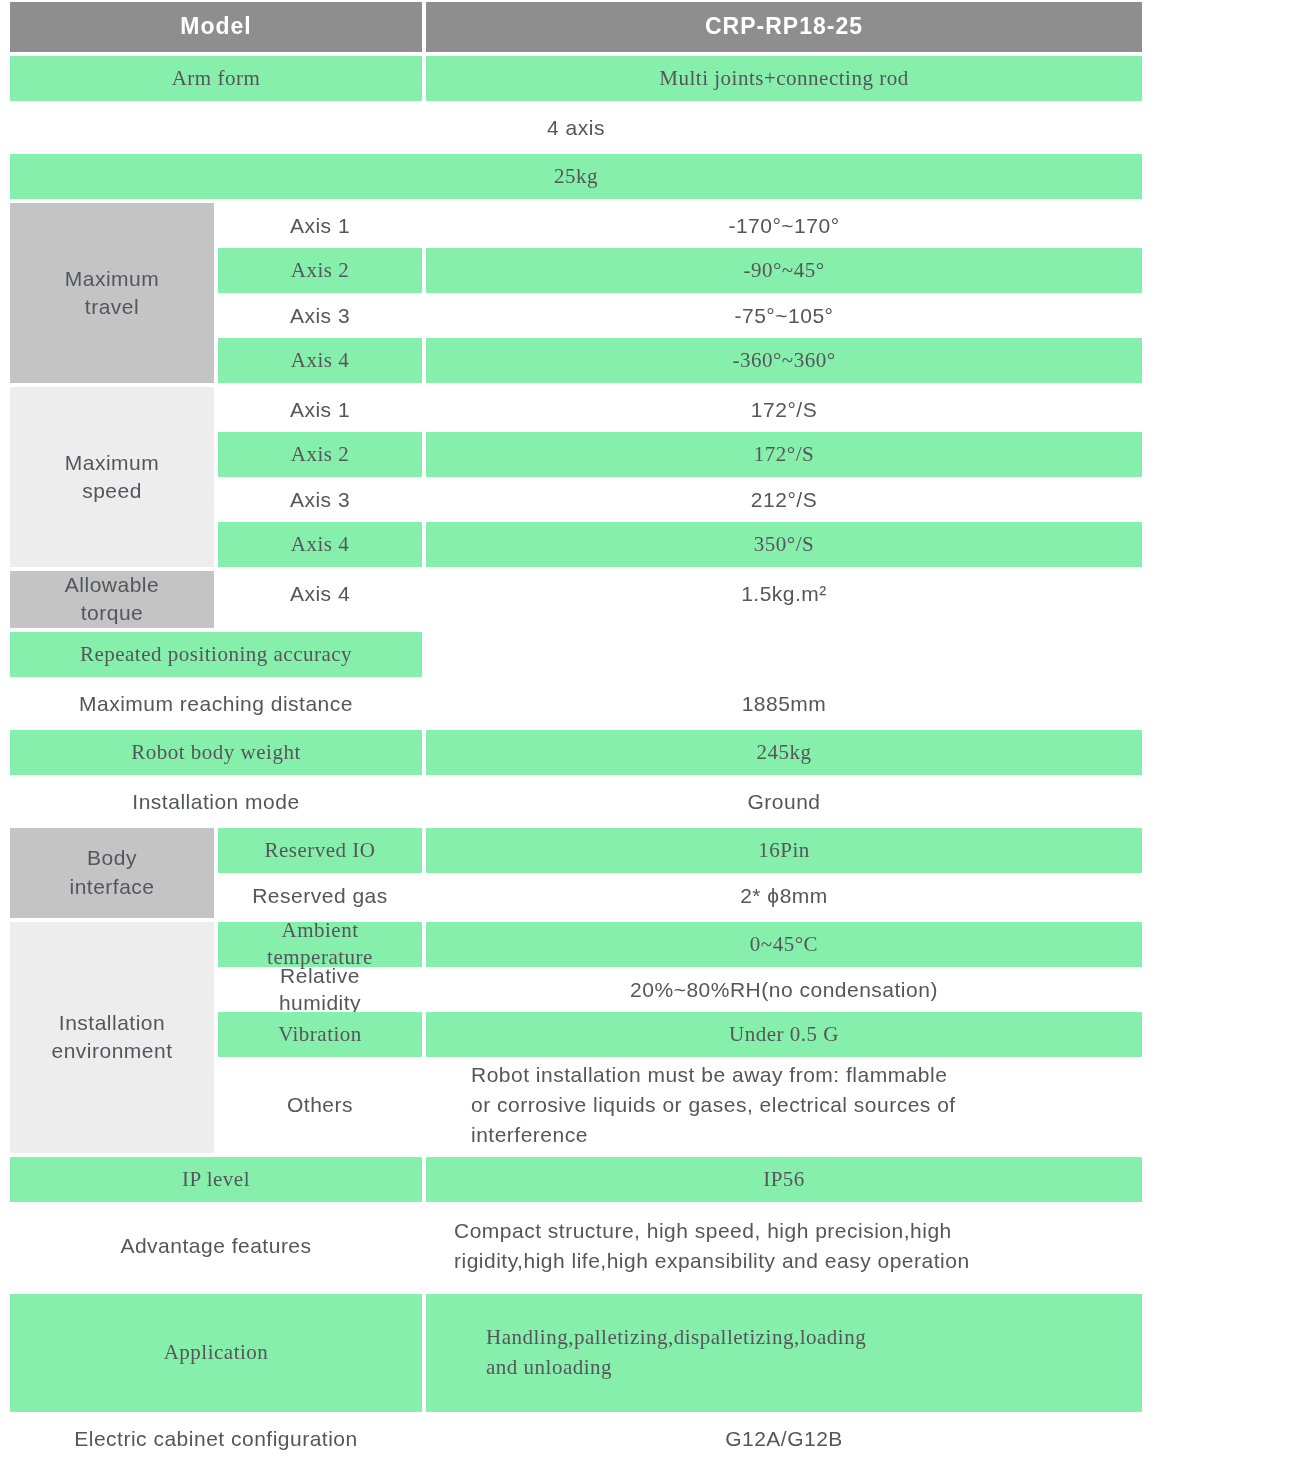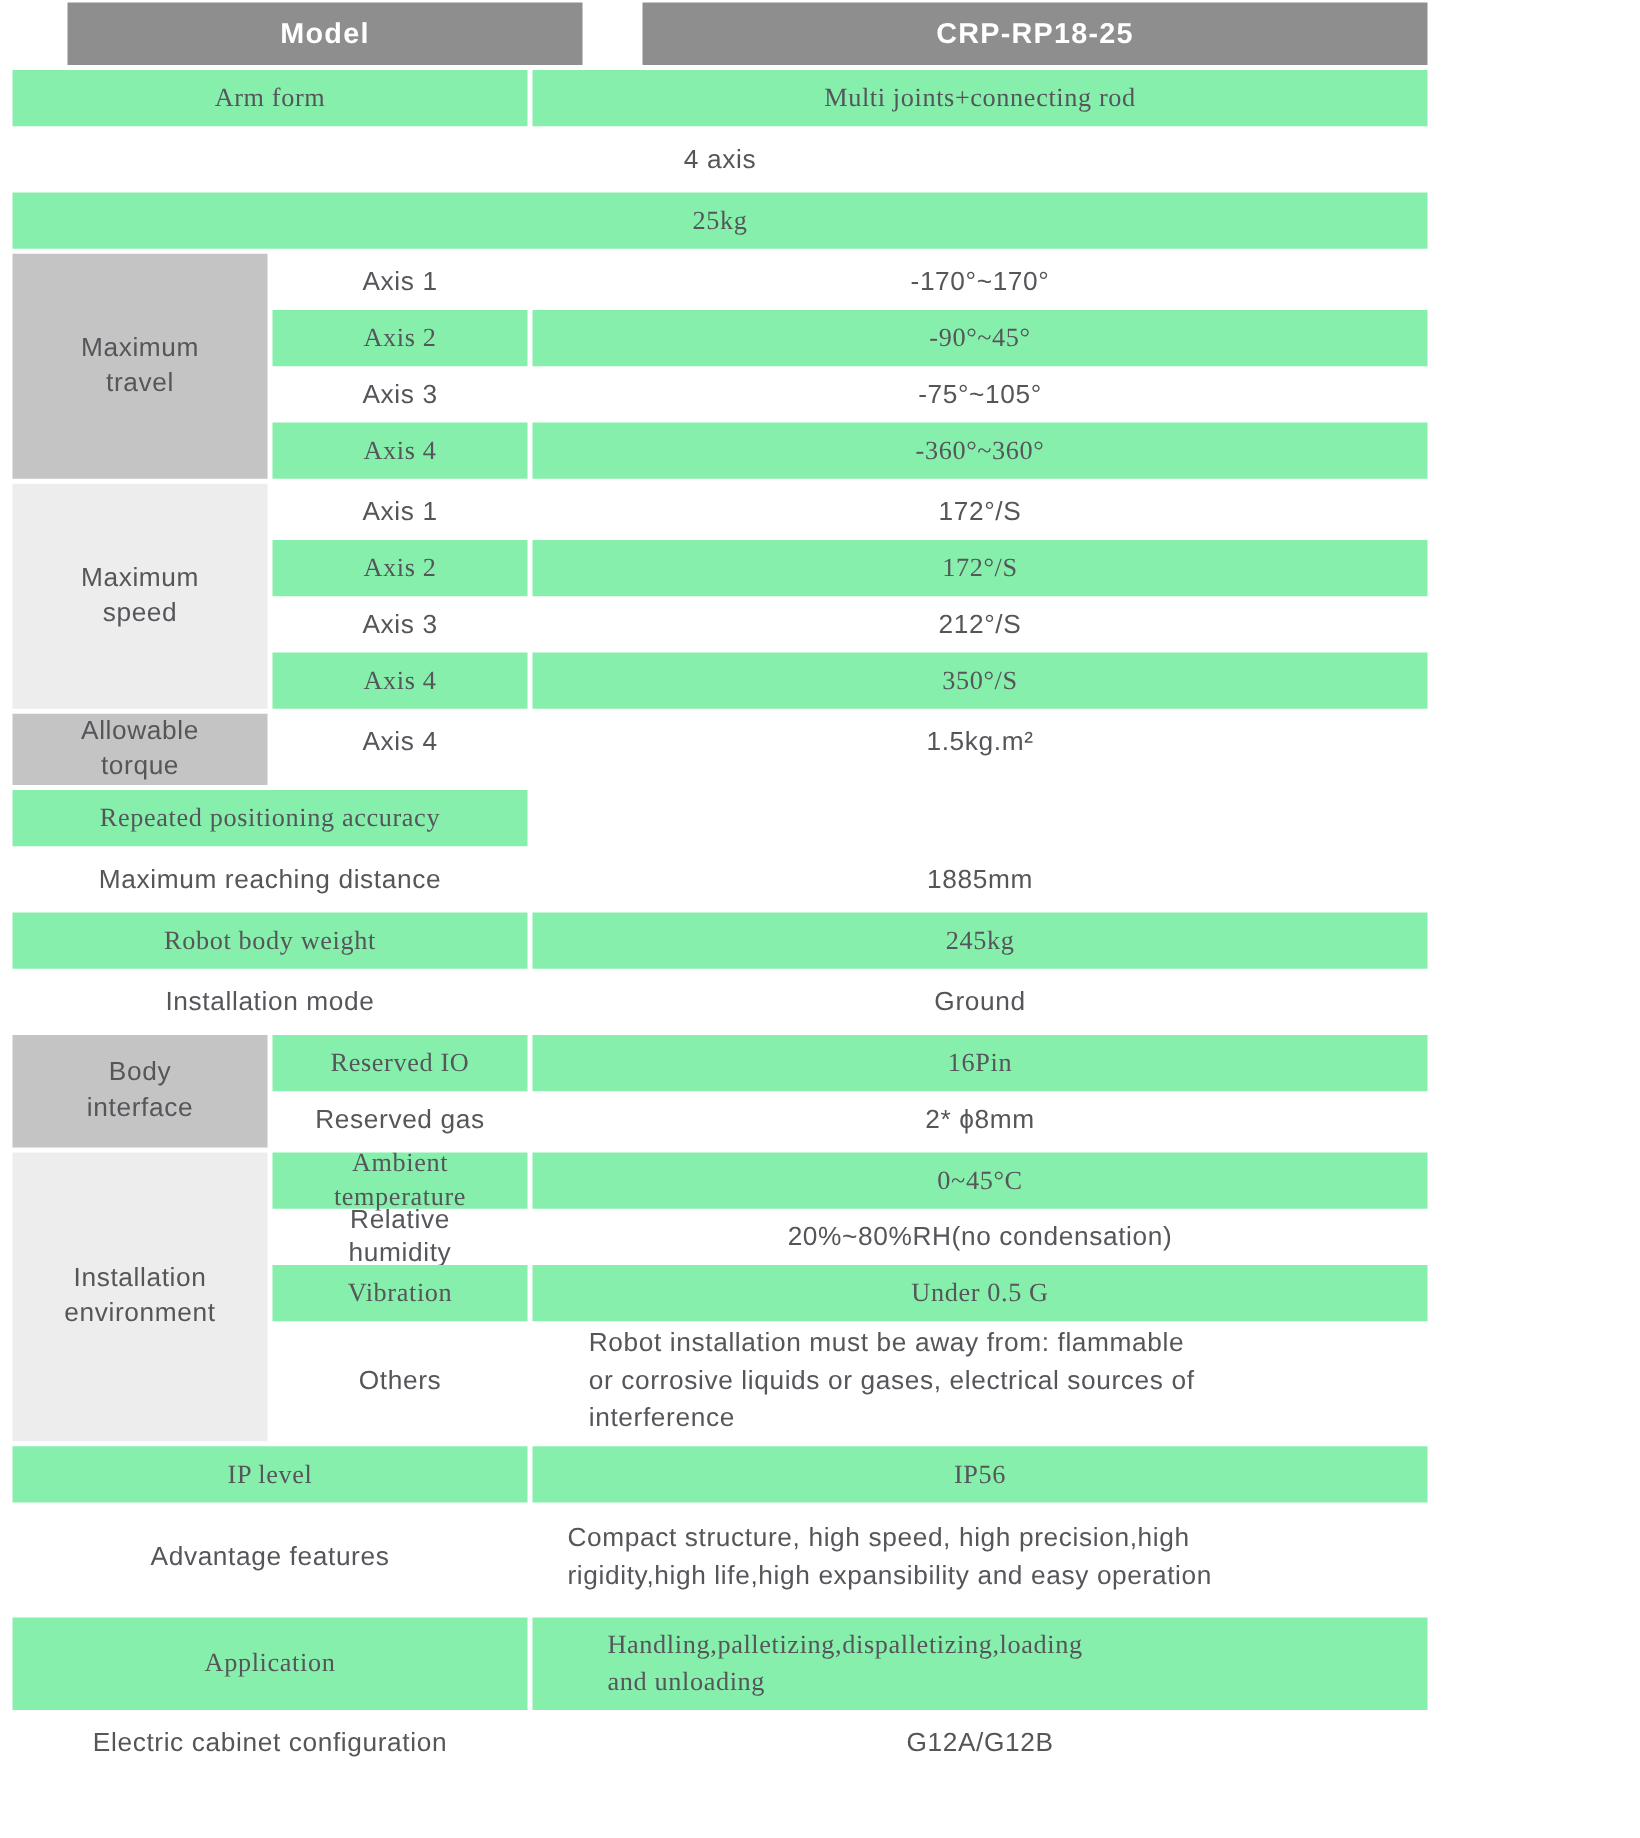--- a/index.html
+++ b/index.html
@@ -27,31 +27,31 @@
 
   .grp {
     width:204px; flex:none; display:flex; align-items:center;
     justify-content:center; text-align:center; white-space:pre-line; line-height:1.35;
   }
 
   .shade   { background:#86efac;font-family:Liberation Serif, serif; }
   .g-med   { background:#C4C4C4; }
   .g-light { background:#EDEDED; }
 
-  .hdr { background:#8E8E8E; color:#FFFFFF; font-weight:bold; font-size:23px; letter-spacing:1px;margin-left:44px; }
+  .hdr { background:#8E8E8E; color:#FFFFFF; font-weight:bold; font-size:23px; letter-spacing:1px; }
 
   .left { justify-content:flex-start; text-align:left; }
   .ml   { line-height:1.42; }
   .pl28 { padding-left:28px; }
   .pl45 { padding-left:45px; }
   .pl60 { padding-left:60px; }
 
   .h50 { height:50px; }
   .h80 { height:80px; }
-  .h94 { height:74px; }
+  .h94 { height:118px; }
   .h96 { height:96px; }
   .mt8 { margin-top:8px; }
 </style>
 </head>
 <body>
 
 <div class="spec-table">
 
   <div class="row h50">
     <div class="cell lab-wide hdr">Model</div>

